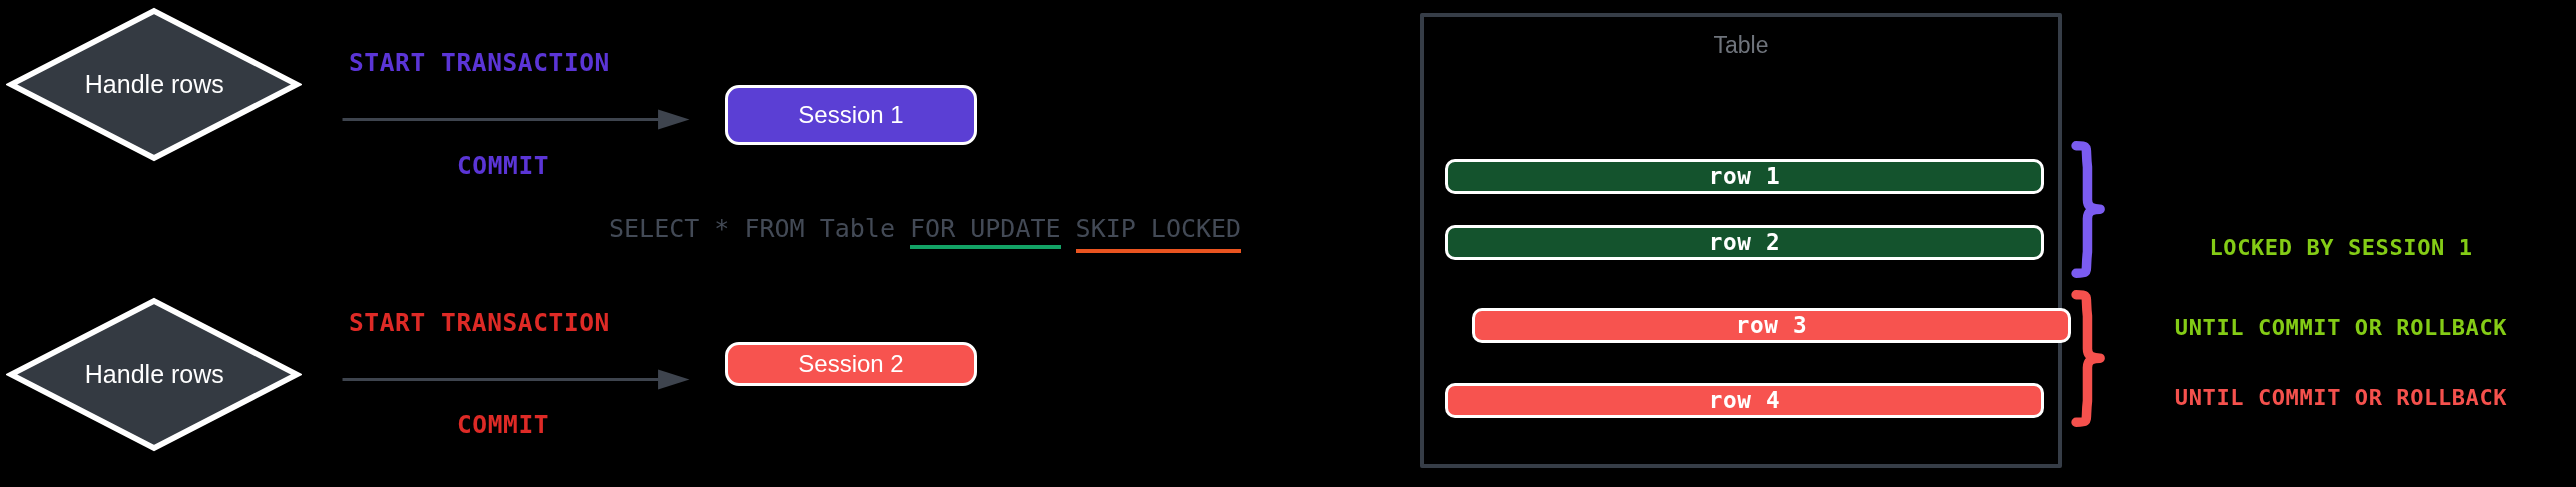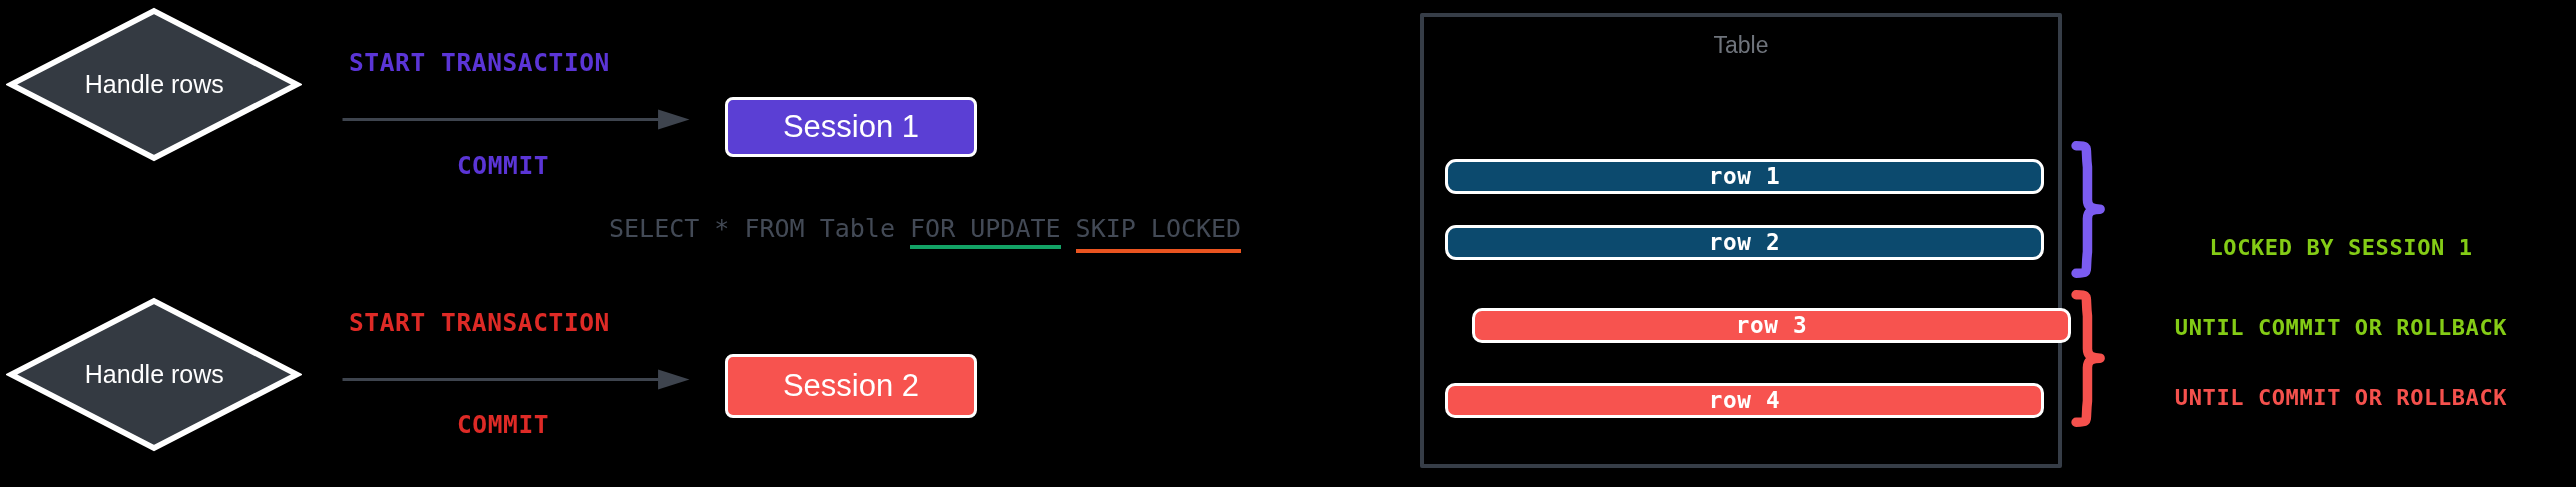--- a/index.html
+++ b/index.html
@@ -59,26 +59,25 @@
   .purple { color: #5B35D6; }
   .red    { color: #DE2A26; }
 
   
   .pill {
     position: absolute;
     display: flex;
     align-items: center;
     justify-content: center;
     border: 3.1px solid #ffffff;
-    border-radius: 8px;
+    border-radius: 14px;
     color: #ffffff;
     font-family: "Liberation Sans", sans-serif;
-    font-size: 31px;
+    font-size: 24px;
     box-sizing: border-box;
-    margin-top: 12px;
   }
   .pill-purple { background: #5B3FD4; }
   .pill-red    { background: #F7534F; }
 
   
   #sql-line {
     position: absolute;
     left: 609px;
     top: 214px;
     font-family: "DejaVu Sans Mono", "Liberation Mono", monospace;
@@ -121,21 +120,21 @@
     align-items: center;
     justify-content: center;
     border: 3.8px solid #ffffff;
     border-radius: 10px;
     color: #ffffff;
     font-family: "DejaVu Sans Mono", "Liberation Mono", monospace;
     font-size: 22.7px;
     font-weight: 700;
     letter-spacing: 0.6px;
   }
-  .row-purple { background: #0c4a6e; border-radius: 11px; }
+  .row-purple { background: #14532d; }
   .row-red    { background: #F7534F; }
 
   
   .brace {
     position: absolute;
     width: 38px;
   }
   .brace svg { display: block; width: 100%; height: 100%; overflow: visible; }
 
   
@@ -192,21 +191,21 @@
 
   <div class="arrow" style="left:340px; top:367px; width:352px;">
     <svg viewBox="0 0 560 40" preserveAspectRatio="none">
       <line x1="4" y1="20" x2="508" y2="20" stroke="#3E444E" stroke-width="5"></line>
       <polygon points="506,4 556,20 506,36" fill="#3E444E"></polygon>
     </svg>
   </div>
 
   <div class="mono txn-label red" style="left:457px; top:410px;">COMMIT</div>
 
-  <div class="pill pill-red" style="left:725px; top:342px; width:252px; height:64px;">
+  <div class="pill pill-red" style="left:725px; top:342px; width:252px; height:44px;">
     <span>Session 2</span>
   </div>
 
   <div id="table-box">
     <div id="table-title">Table</div>
 
     <div class="row-pill row-purple" style="top:142px;">
       <span>row 1</span>
     </div>
     <div class="row-pill row-purple" style="top:208px;">

